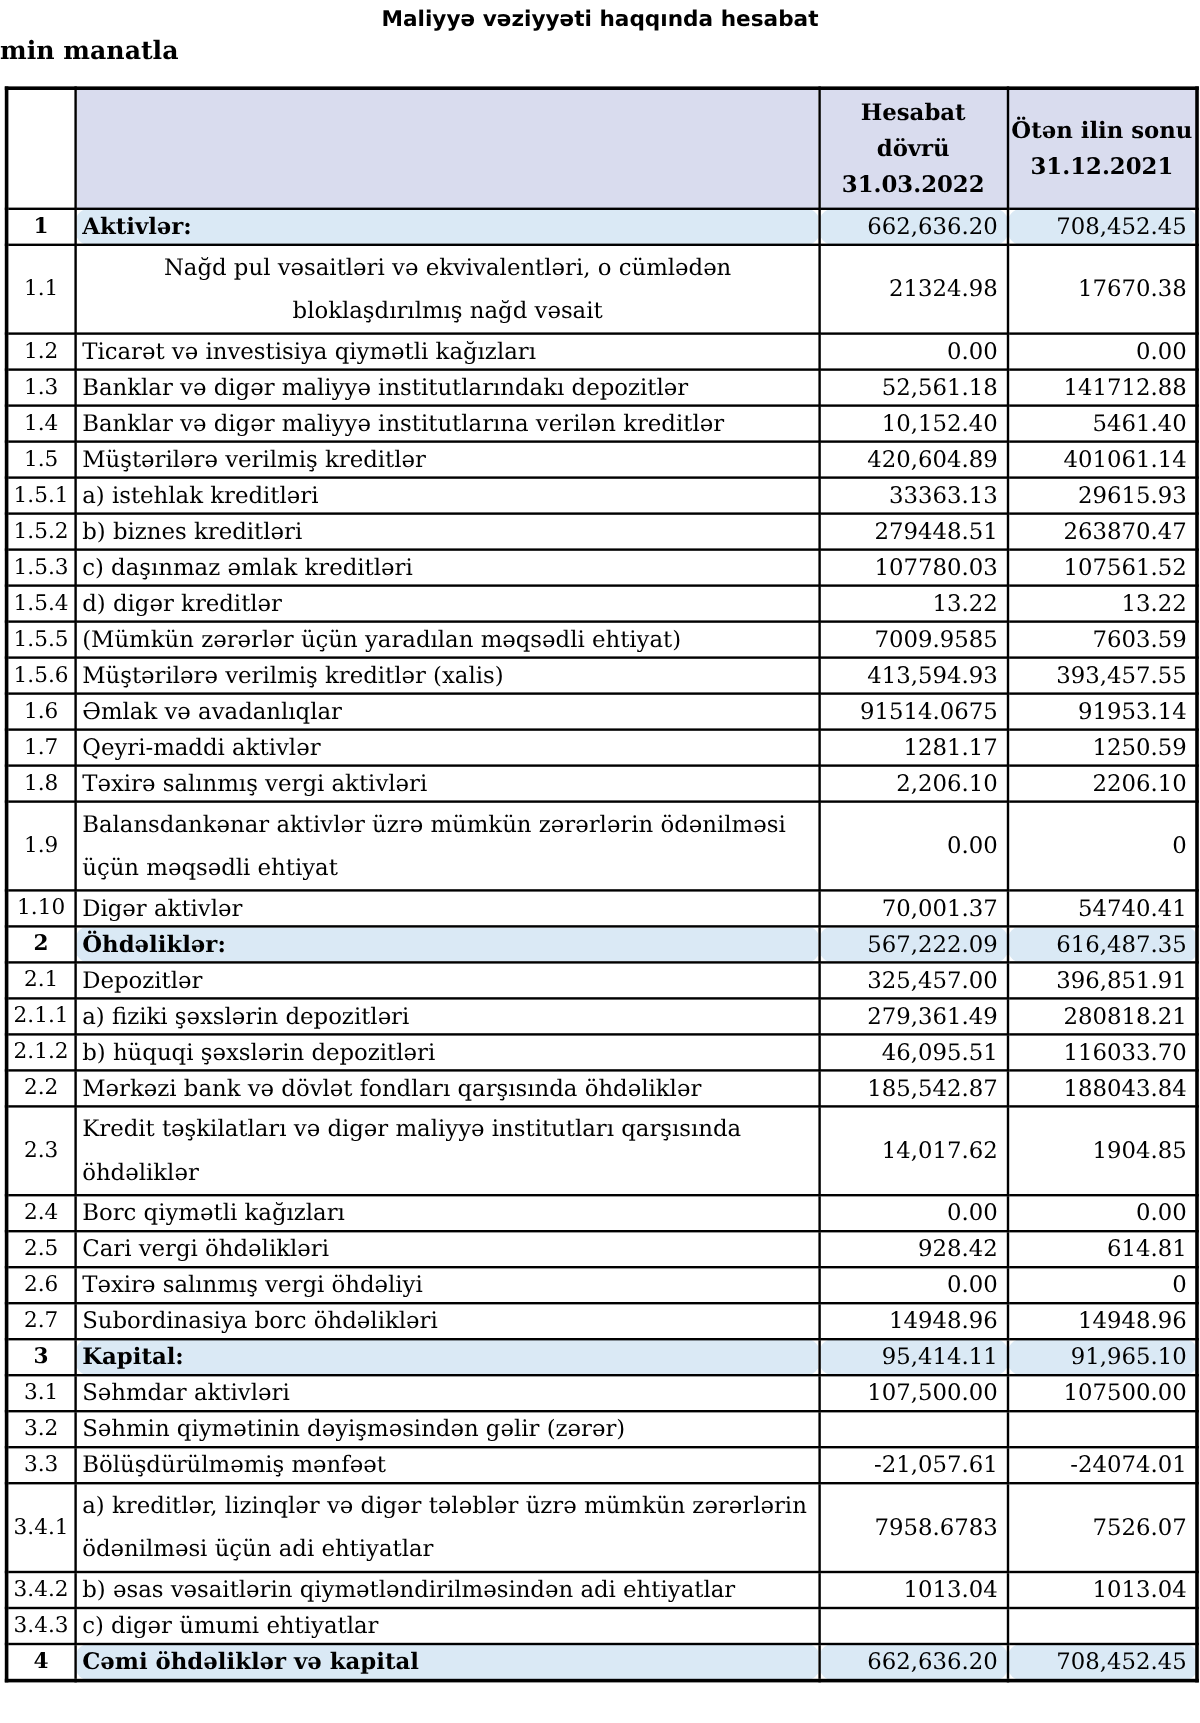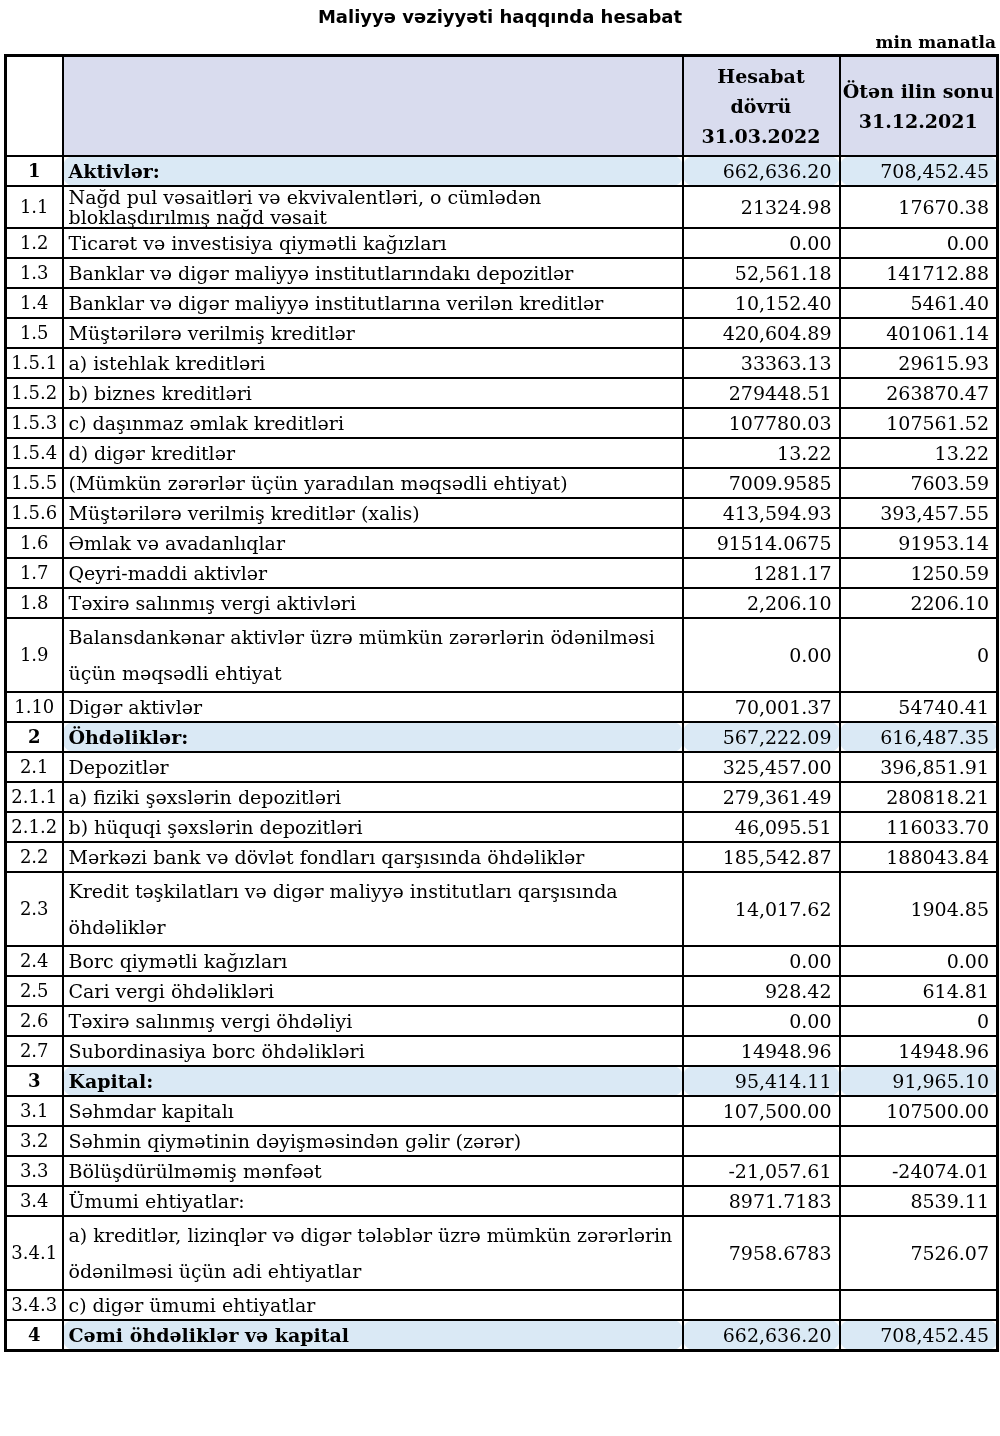--- a/index.html
+++ b/index.html
@@ -18,24 +18,24 @@
   }
   .title {
     font-family: "DejaVu Sans", "Liberation Sans", sans-serif;
     font-size: 18px;
     font-weight: bold;
     text-align: center;
     margin: 5px 0 0 0;
     line-height: 24px;
   }
   .unit-note {
-    font-size: 17px;
+    font-size: 21px;
     font-weight: bold;
-    text-align: right;
-    margin: 3px 4px 2px 0;
+    text-align: left;
+    margin: 3px 4px 20px 0;
     line-height: 20px;
   }
   table.grid {
     border-collapse: collapse;
     table-layout: fixed;
     width: 992px;
     margin-left: 4px;
     border: 3px solid #000000;
   }
   table.grid col.c-num  { width: 57px;  }
@@ -129,21 +129,21 @@
     </thead>
     <tbody id="rows">
         <tr class="section">
           <td class="num">1</td>
           <td class="desc">Aktivlər:</td>
           <td class="val">662,636.20</td>
           <td class="val">708,452.45</td>
         </tr>
         <tr>
           <td class="num">1.1</td>
-          <td class="desc" style="line-height: 20px;">Nağd pul vəsaitləri və  ekvivalentləri, o cümlədən bloklaşdırılmış nağd vəsait</td>
+          <td class="desc" style="line-height: 36px; text-align: center;">Nağd pul vəsaitləri və  ekvivalentləri, o cümlədən bloklaşdırılmış nağd vəsait</td>
           <td class="val">21324.98</td>
           <td class="val">17670.38</td>
         </tr>
         <tr>
           <td class="num">1.2</td>
           <td class="desc">Ticarət və investisiya qiymətli kağızları</td>
           <td class="val">0.00</td>
           <td class="val">0.00</td>
         </tr>
         <tr>
@@ -291,47 +291,47 @@
           <td class="val">14948.96</td>
         </tr>
         <tr class="section">
           <td class="num">3</td>
           <td class="desc">Kapital:</td>
           <td class="val">95,414.11</td>
           <td class="val">91,965.10</td>
         </tr>
         <tr>
           <td class="num">3.1</td>
-          <td class="desc">Səhmdar kapitalı</td>
+          <td class="desc">Səhmdar aktivləri</td>
           <td class="val">107,500.00</td>
           <td class="val">107500.00</td>
         </tr>
         <tr>
           <td class="num">3.2</td>
           <td class="desc">Səhmin qiymətinin dəyişməsindən gəlir (zərər)</td>
           <td class="val"></td>
           <td class="val"></td>
         </tr>
         <tr>
           <td class="num">3.3</td>
           <td class="desc">Bölüşdürülməmiş mənfəət</td>
           <td class="val">-21,057.61</td>
           <td class="val">-24074.01</td>
         </tr>
         <tr>
-          <td class="num">3.4</td>
-          <td class="desc">Ümumi ehtiyatlar:</td>
-          <td class="val">8971.7183</td>
-          <td class="val">8539.11</td>
-        </tr>
-        <tr>
           <td class="num">3.4.1</td>
           <td class="desc" style="line-height: 36px;">a) kreditlər, lizinqlər və digər tələblər üzrə mümkün zərərlərin ödənilməsi üçün adi ehtiyatlar</td>
           <td class="val">7958.6783</td>
           <td class="val">7526.07</td>
+        </tr>
+        <tr>
+          <td class="num">3.4.2</td>
+          <td class="desc">b) əsas vəsaitlərin qiymətləndirilməsindən adi ehtiyatlar</td>
+          <td class="val">1013.04</td>
+          <td class="val">1013.04</td>
         </tr>
         <tr>
           <td class="num">3.4.3</td>
           <td class="desc">c) digər ümumi ehtiyatlar</td>
           <td class="val"></td>
           <td class="val"></td>
         </tr>
         <tr class="section">
           <td class="num">4</td>
           <td class="desc">Cəmi öhdəliklər və kapital</td>

